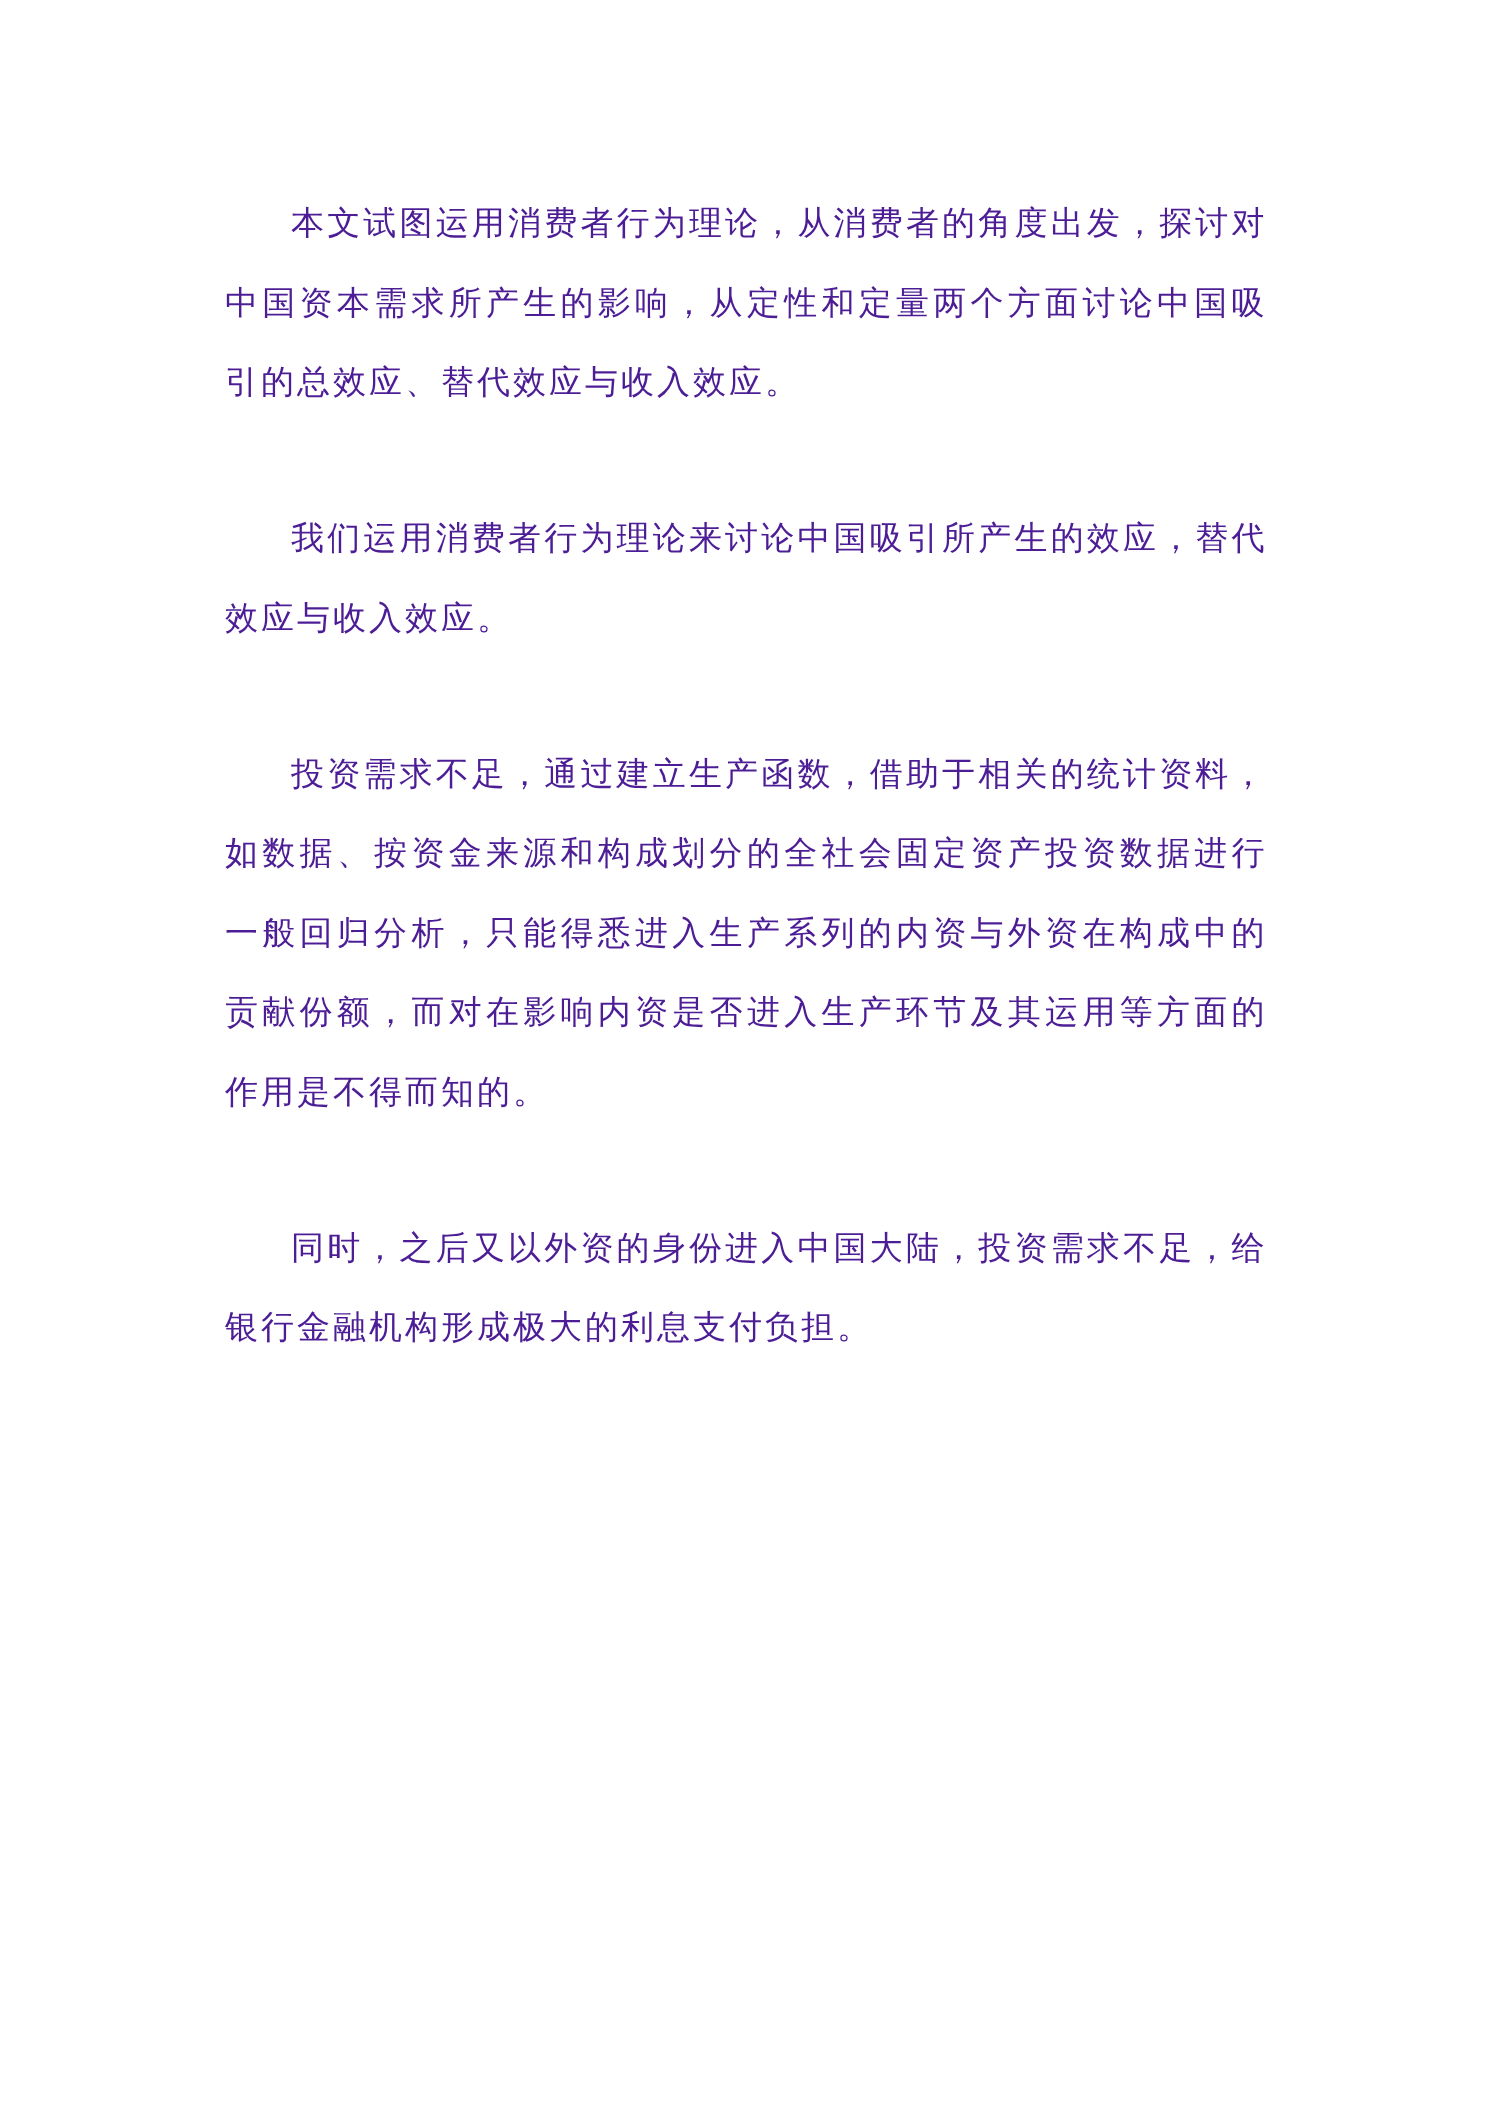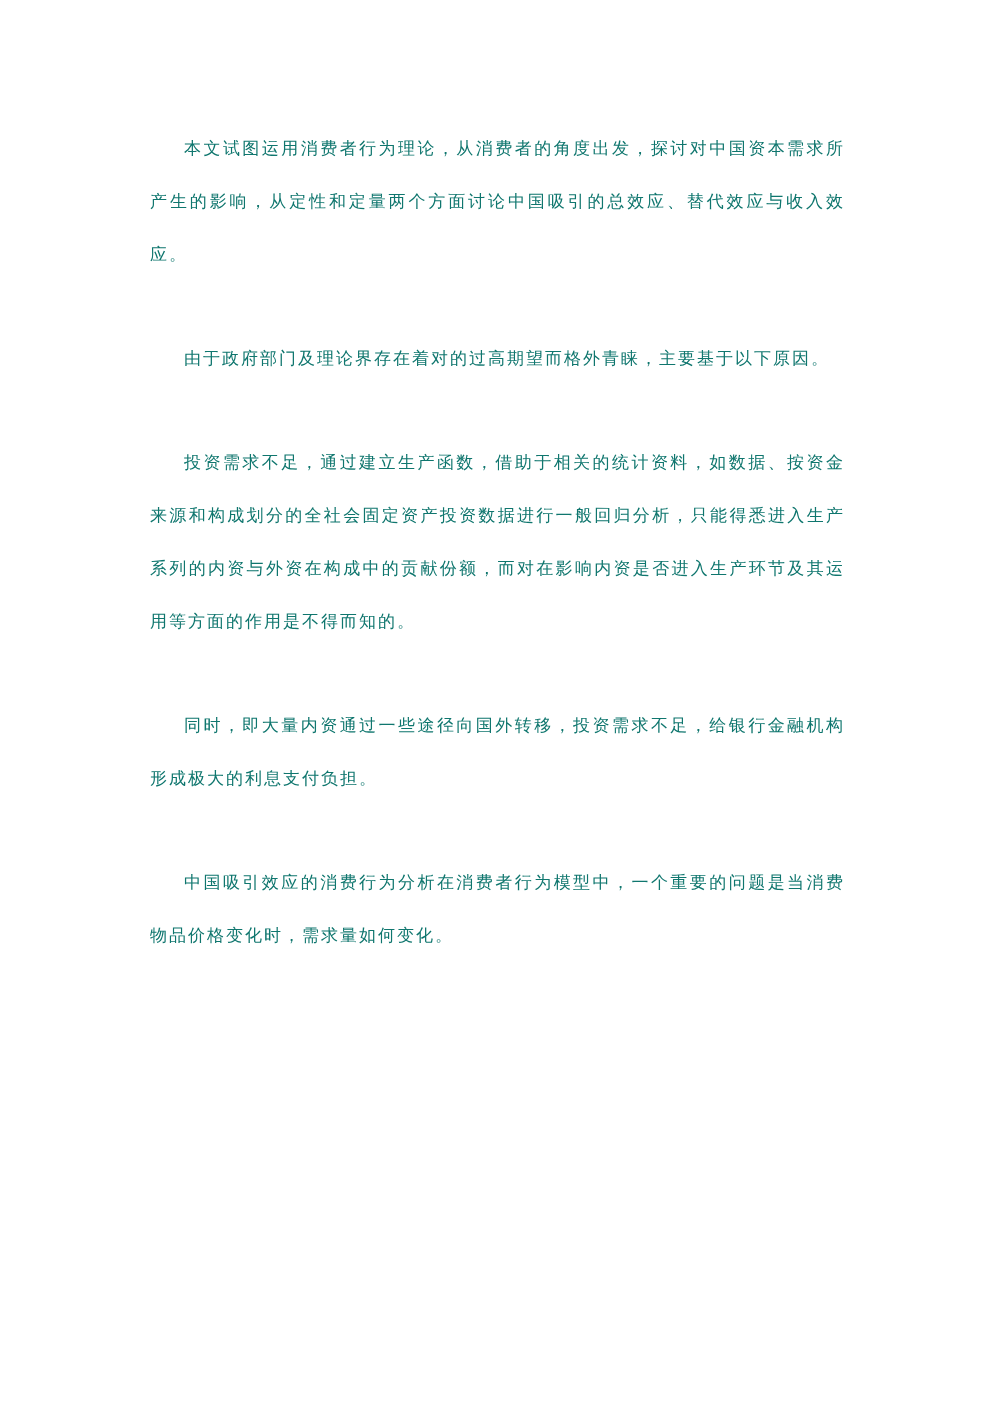--- a/index.html
+++ b/index.html
@@ -12,34 +12,33 @@
     width: 993px;
     height: 1404px;
     margin: 0 auto;
     background: #ffffff;
     box-sizing: border-box;
     padding: 122px 148px 0 150px;
     overflow: hidden;
   }
   .doc-body p {
     font-family: "Liberation Serif", "DejaVu Serif", serif;
-    font-size: 17px;
+    font-size: 22px;
     line-height: 53px;
     letter-spacing: 2px;
-    color: #0f766e;
+    color: #4c1d95;
     text-align: justify;
     text-indent: 2em;
     margin: 0 0 51px 0;
     word-break: break-all;
   }
 </style>
 </head>
 <body>
 
 <div class="page">
   <div class="doc-body">
     <p>本文试图运用消费者行为理论，从消费者的角度出发，探讨对中国资本需求所产生的影响，从定性和定量两个方面讨论中国吸引的总效应、替代效应与收入效应。</p>
-    <p>由于政府部门及理论界存在着对的过高期望而格外青睐，主要基于以下原因。</p>
+    <p>我们运用消费者行为理论来讨论中国吸引所产生的效应，替代效应与收入效应。</p>
     <p>投资需求不足，通过建立生产函数，借助于相关的统计资料，如数据、按资金来源和构成划分的全社会固定资产投资数据进行一般回归分析，只能得悉进入生产系列的内资与外资在构成中的贡献份额，而对在影响内资是否进入生产环节及其运用等方面的作用是不得而知的。</p>
-    <p>同时，即大量内资通过一些途径向国外转移，投资需求不足，给银行金融机构形成极大的利息支付负担。</p>
-    <p>中国吸引效应的消费行为分析在消费者行为模型中，一个重要的问题是当消费物品价格变化时，需求量如何变化。</p>
+    <p>同时，之后又以外资的身份进入中国大陆，投资需求不足，给银行金融机构形成极大的利息支付负担。</p>
   </div>
 </div>
 
 </body></html>

